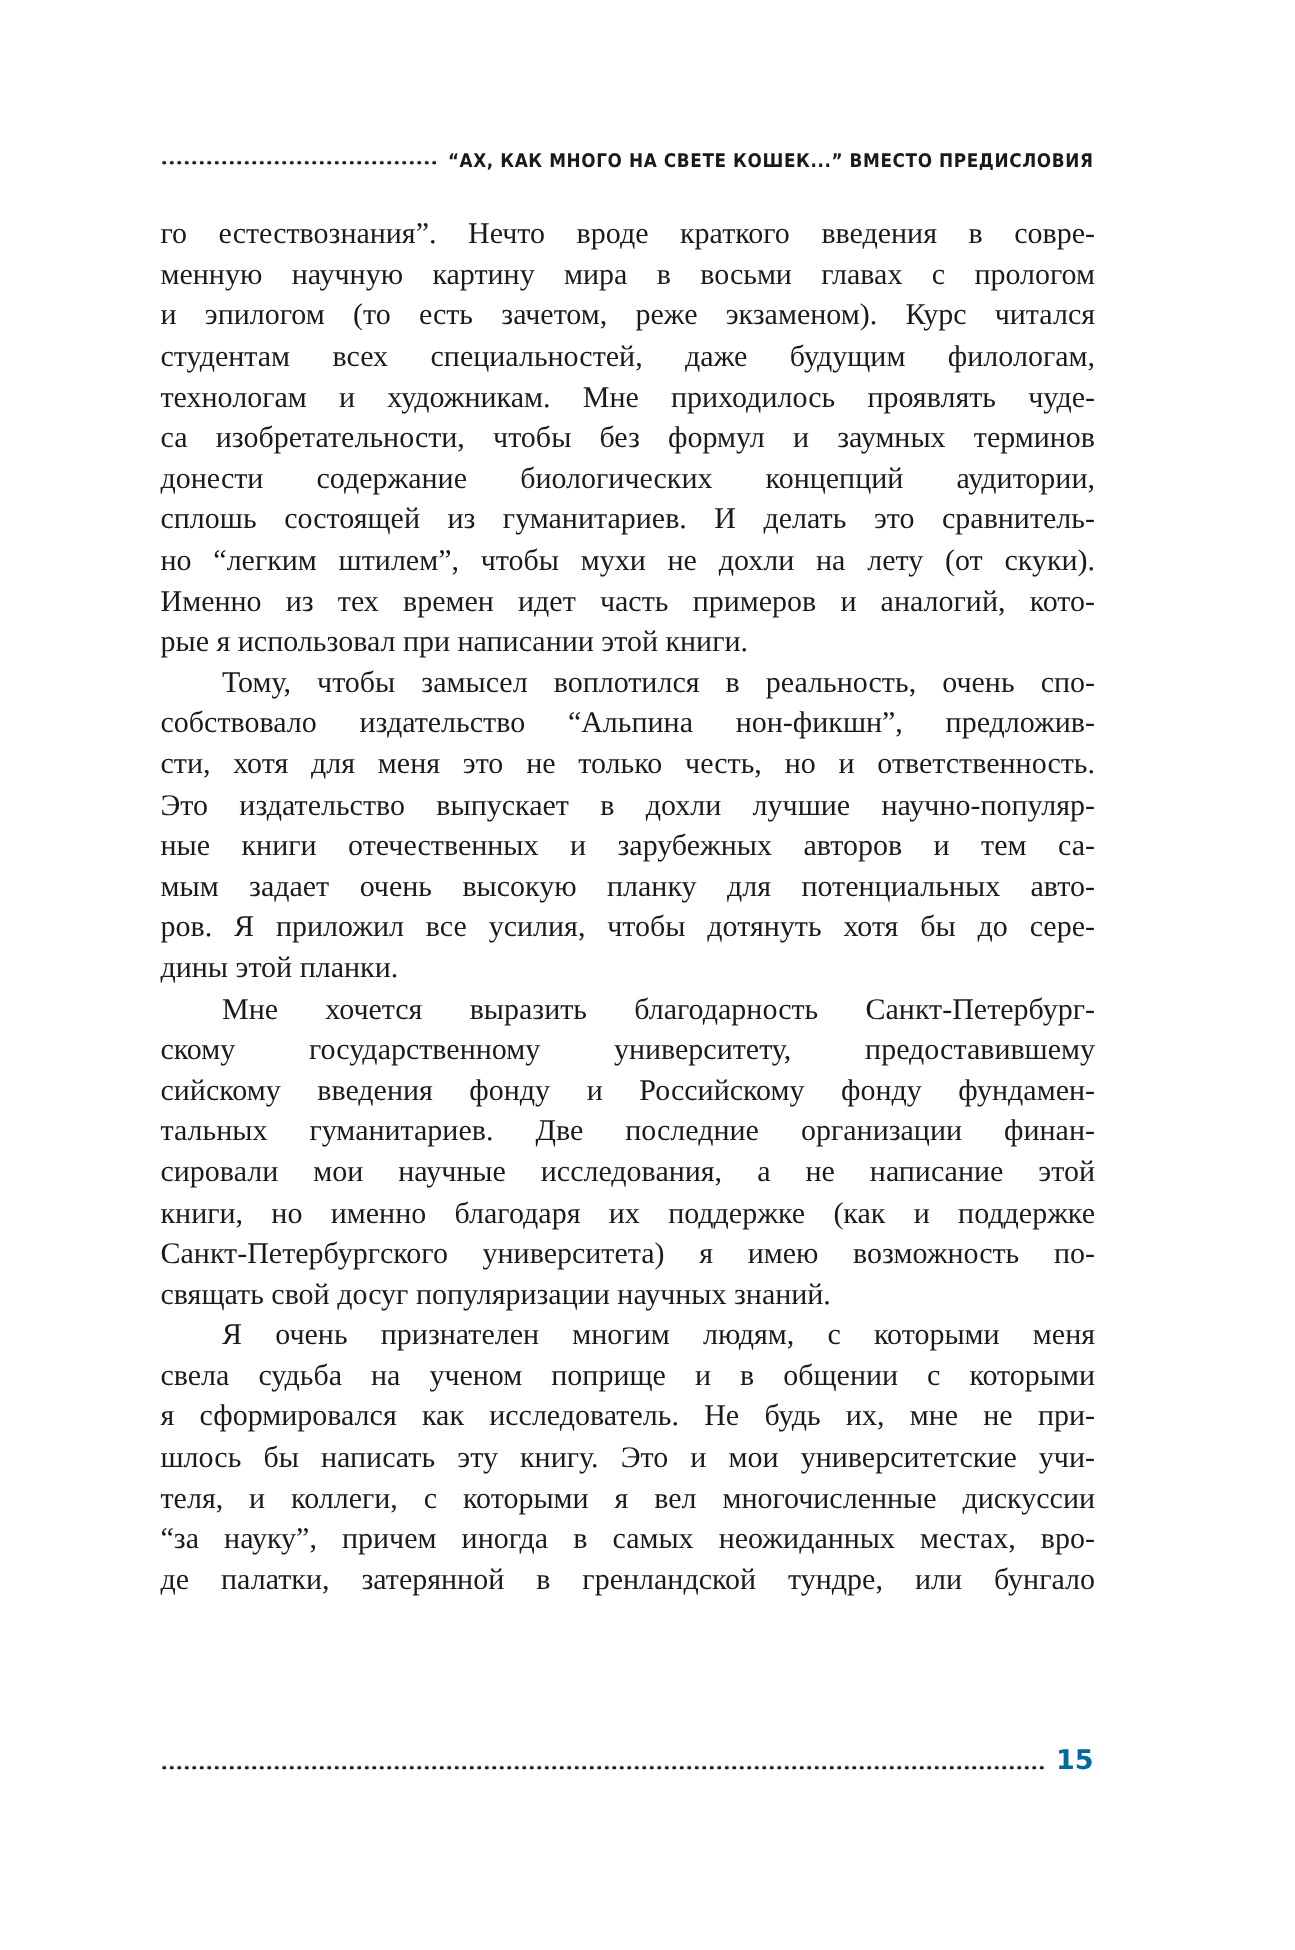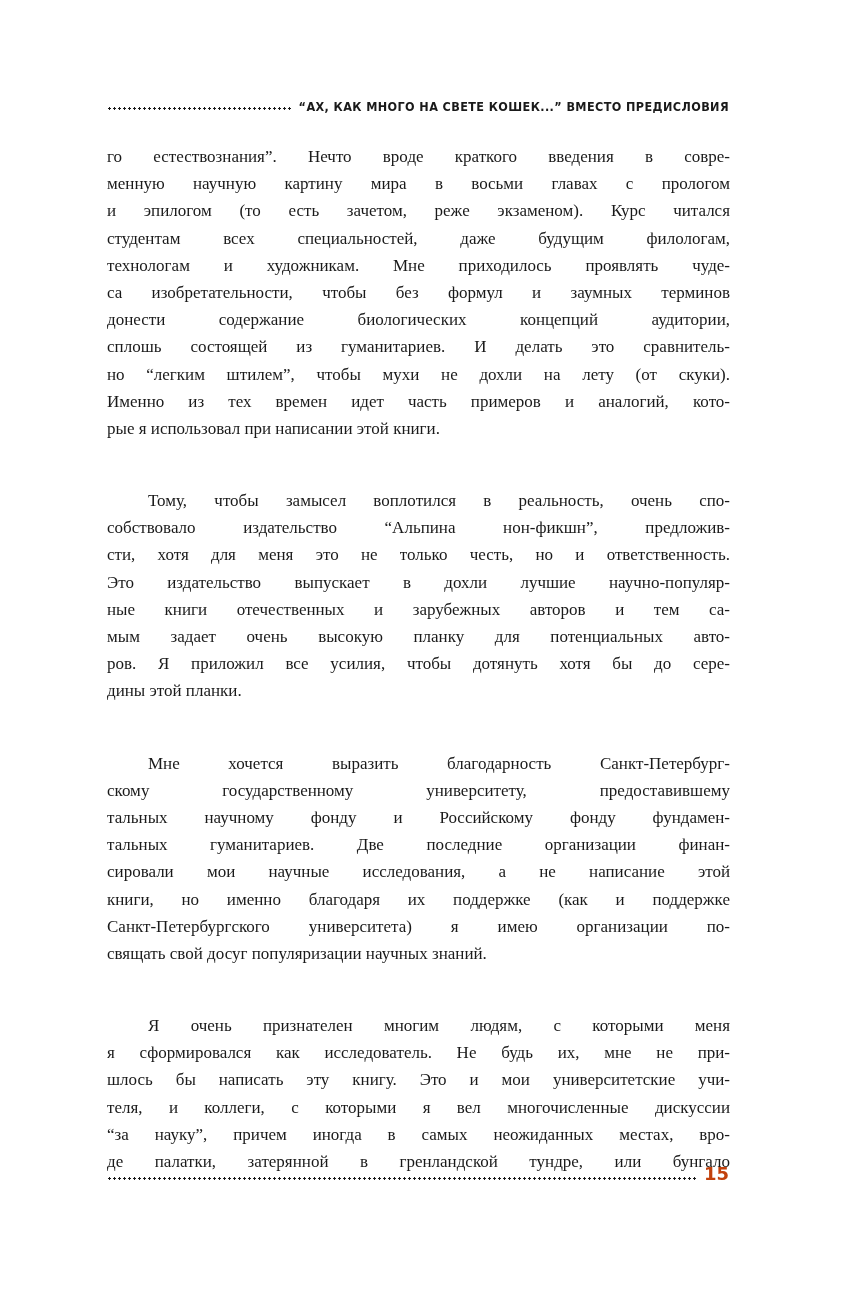--- a/index.html
+++ b/index.html
@@ -11,33 +11,33 @@
     font-family:"DejaVu Sans Condensed","DejaVu Sans", sans-serif;
     font-weight:bold; font-size:12.5px; letter-spacing:0.4px; color:#1a1a1a;
   }
   .dots { flex:1; height:3px; margin-right:8px; margin-bottom:4px;
     background-image: radial-gradient(circle, #1a1a1a 1.1px, transparent 1.3px);
     background-size:5px 3px; background-repeat:repeat-x; }
   .running-head .title { white-space:nowrap; }
   .body-text {
     position:absolute; left:107px; top:143px; width:623px;
     font-family:"Liberation Serif","DejaVu Serif", serif;
-    font-size:17px; line-height:27.2px; color:#1a1a1a;
+    font-size:20px; line-height:27.2px; color:#1a1a1a;
   }
   .line { display:block; white-space:nowrap; text-align:justify; text-align-last:justify; height:27.2px; }
   .line.last { text-align-last:left; }
-  .line.indent { padding-left:41px;margin-top:45px; }
+  .line.indent { padding-left:41px; }
   .footer {
     position:absolute; left:107px; top:1160px; width:622px; height:24px;
     display:flex; align-items:flex-end;
   }
   .footer .dots { margin-right:6px; margin-bottom:4px; }
   .page-number {
     font-family:"DejaVu Sans","Liberation Sans", sans-serif;
-    font-weight:bold; font-size:18px; color:#c2410c; line-height:20px;
+    font-weight:bold; font-size:18px; color:#0369a1; line-height:20px;
   }
 </style>
 </head>
 <body>
 
 <div class="page">
 
   <div class="running-head">
     <span class="dots"></span>
     <span class="title">“АХ, КАК МНОГО НА СВЕТЕ КОШЕК...” ВМЕСТО ПРЕДИСЛОВИЯ</span>
@@ -63,29 +63,30 @@
         <span class="line">сти, хотя для меня это не только честь, но и ответственность.</span>
         <span class="line">Это издательство выпускает в дохли лучшие научно-популяр-</span>
         <span class="line">ные книги отечественных и зарубежных авторов и тем са-</span>
         <span class="line">мым задает очень высокую планку для потенциальных авто-</span>
         <span class="line">ров. Я приложил все усилия, чтобы дотянуть хотя бы до сере-</span>
         <span class="line last">дины этой планки.</span>
       </div>
       <div>
         <span class="line indent">Мне хочется выразить благодарность Санкт-Петербург-</span>
         <span class="line">скому государственному университету, предоставившему</span>
-        <span class="line">тальных научному фонду и Российскому фонду фундамен-</span>
+        <span class="line">сийскому введения фонду и Российскому фонду фундамен-</span>
         <span class="line">тальных гуманитариев. Две последние организации финан-</span>
         <span class="line">сировали мои научные исследования, а не написание этой</span>
         <span class="line">книги, но именно благодаря их поддержке (как и поддержке</span>
-        <span class="line">Санкт-Петербургского университета) я имею организации по-</span>
+        <span class="line">Санкт-Петербургского университета) я имею возможность по-</span>
         <span class="line last">свящать свой досуг популяризации научных знаний.</span>
       </div>
       <div>
         <span class="line indent">Я очень признателен многим людям, с которыми меня</span>
+        <span class="line">свела судьба на ученом поприще и в общении с которыми</span>
         <span class="line">я сформировался как исследователь. Не будь их, мне не при-</span>
         <span class="line">шлось бы написать эту книгу. Это и мои университетские учи-</span>
         <span class="line">теля, и коллеги, с которыми я вел многочисленные дискуссии</span>
         <span class="line">“за науку”, причем иногда в самых неожиданных местах, вро-</span>
         <span class="line">де палатки, затерянной в гренландской тундре, или бунгало</span>
       </div>
     </div>
 
   <div class="footer">
     <span class="dots"></span>

